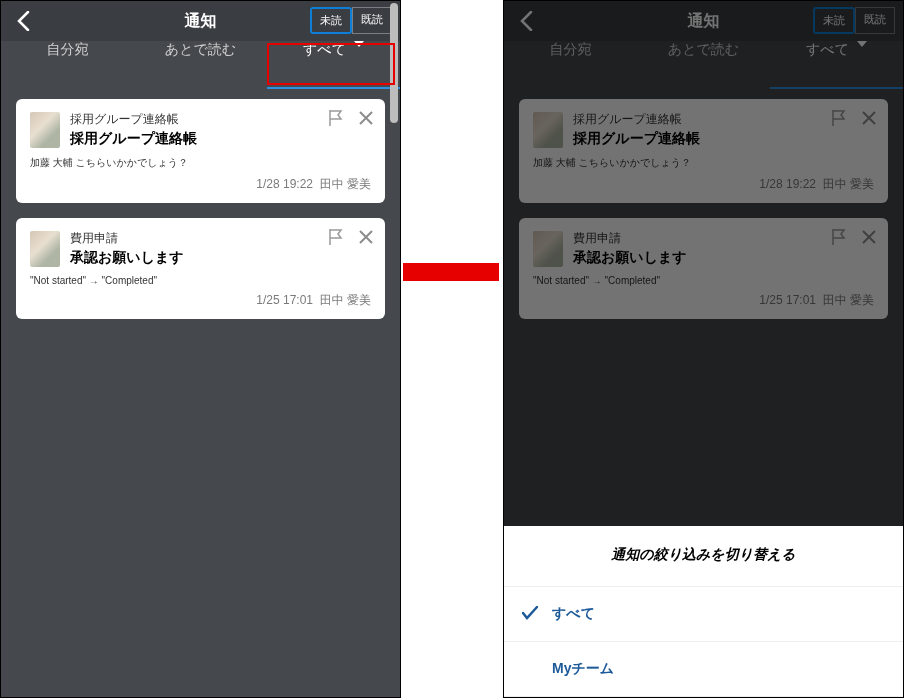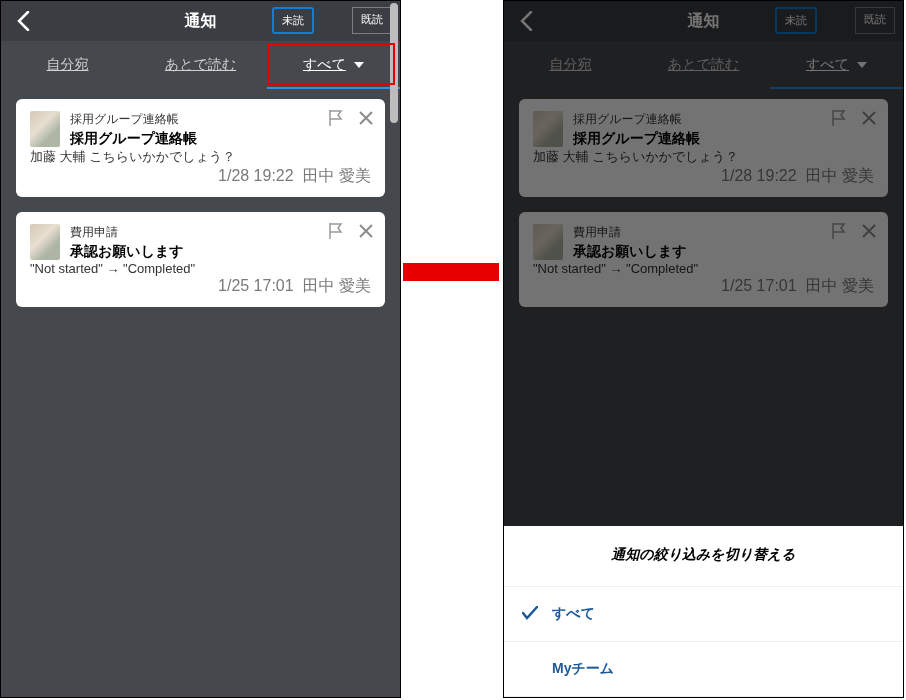--- a/index.html
+++ b/index.html
@@ -9,40 +9,40 @@
     .panel-left { left: 0; }
     .panel-right { left: 503px; }
 
     .panel-bg { width: 100%; height: 100%; background: #45484d; position: absolute; top: 0; left: 0; }
 
     .dimmer { position: absolute; inset: 0; background: rgba(0,0,0,0.55); z-index: 5; }
 
     .header { position: relative; height: 40px; display: flex; align-items: center; justify-content: center; background: #3a3d41; }
     .back-btn { position: absolute; left: 10px; top: 8px; width: 24px; height: 24px; display: flex; align-items: center; justify-content: center; cursor: pointer; }
     .title { color: #fff; font-size: 16px; font-weight: bold; }
-    .toggle { position: absolute; right: 8px; top: 6px; display: flex; border-radius: 3px; overflow: visible; gap: 38px; }
+    .toggle { position: absolute; right: 8px; top: 6px; display: flex; border-radius: 3px; overflow: visible; }
     .toggle-btn { padding: 4px 8px; font-size: 11px; color: #fff; border: 1px solid #7a7d81; background: #3a3d41; cursor: pointer; }
     .toggle-btn.active { border: 2px solid #0d7fd6; border-radius: 3px; z-index: 2; }
 
     .tabs { position: relative; height: 48px; display: flex; background: #45484d; }
-    .tab { flex: 1; display: flex; align-items: center; justify-content: center; color: #d0d0d0; font-size: 14px; cursor: pointer; position: relative; text-decoration: underline; }
+    .tab { flex: 1; display: flex; justify-content: center; color: #d0d0d0; font-size: 14px; cursor: pointer; position: relative; }
     .tab.active { color: #fff; }
     .tab.active::after { content: ""; position: absolute; bottom: 0; left: 0; right: 0; height: 2px; background: #2f8fe0; }
     .tab-dropdown-icon { margin-left: 8px; }
     .tab-highlight-box { position: absolute; border: 2px solid #e60000; pointer-events: none; z-index: 3; }
 
     .notif-list { position: absolute; top: 88px; left: 0; right: 0; padding: 10px 15px; }
     .notif-card { background: #fff; border-radius: 6px; padding: 12px 14px 10px 14px; margin-bottom: 15px; position: relative; }
-    .notif-row1 { display: flex; align-items: flex-start; }
+    .notif-row1 { display: flex; align-items: flex-end; }
     .avatar { width: 30px; height: 36px; border-radius: 2px; margin-right: 10px; flex-shrink: 0; background: linear-gradient(135deg,#d5c7b5,#e8dfd0 40%,#aeb5a5 70%); }
     .notif-content { flex: 1; min-width: 0; }
     .notif-source { font-size: 12px; color: #333; }
     .notif-subject { font-size: 14px; font-weight: bold; color: #000; margin-top: 2px; }
-    .notif-body { font-size: 13px; color: #333; margin-top: 0; }
-    .notif-meta { font-size: 16px; color: #7a7a7a; text-align: right; }
+    .notif-body { font-size: 10px; color: #333; margin-top: 8px; }
+    .notif-meta { font-size: 12px; color: #7a7a7a; text-align: right; margin-top: 6px; }
     .notif-actions { position: absolute; right: 10px; top: 10px; display: flex; gap: 12px; }
     .icon-btn { width: 18px; height: 18px; cursor: pointer; display: flex; align-items: center; justify-content: center; color: #8c8c8c; }
 
     .scroll-track { position: absolute; right: 2px; top: 2px; width: 8px; height: 120px; background: transparent; }
     .scroll-thumb { position: absolute; right: 0; top: 0; width: 8px; height: 120px; background: #bdbdbd; border-radius: 4px; }
 
     
     .connector { position: absolute; left: 403px; top: 263px; width: 96px; height: 18px; background: #e60000; }
 
     

